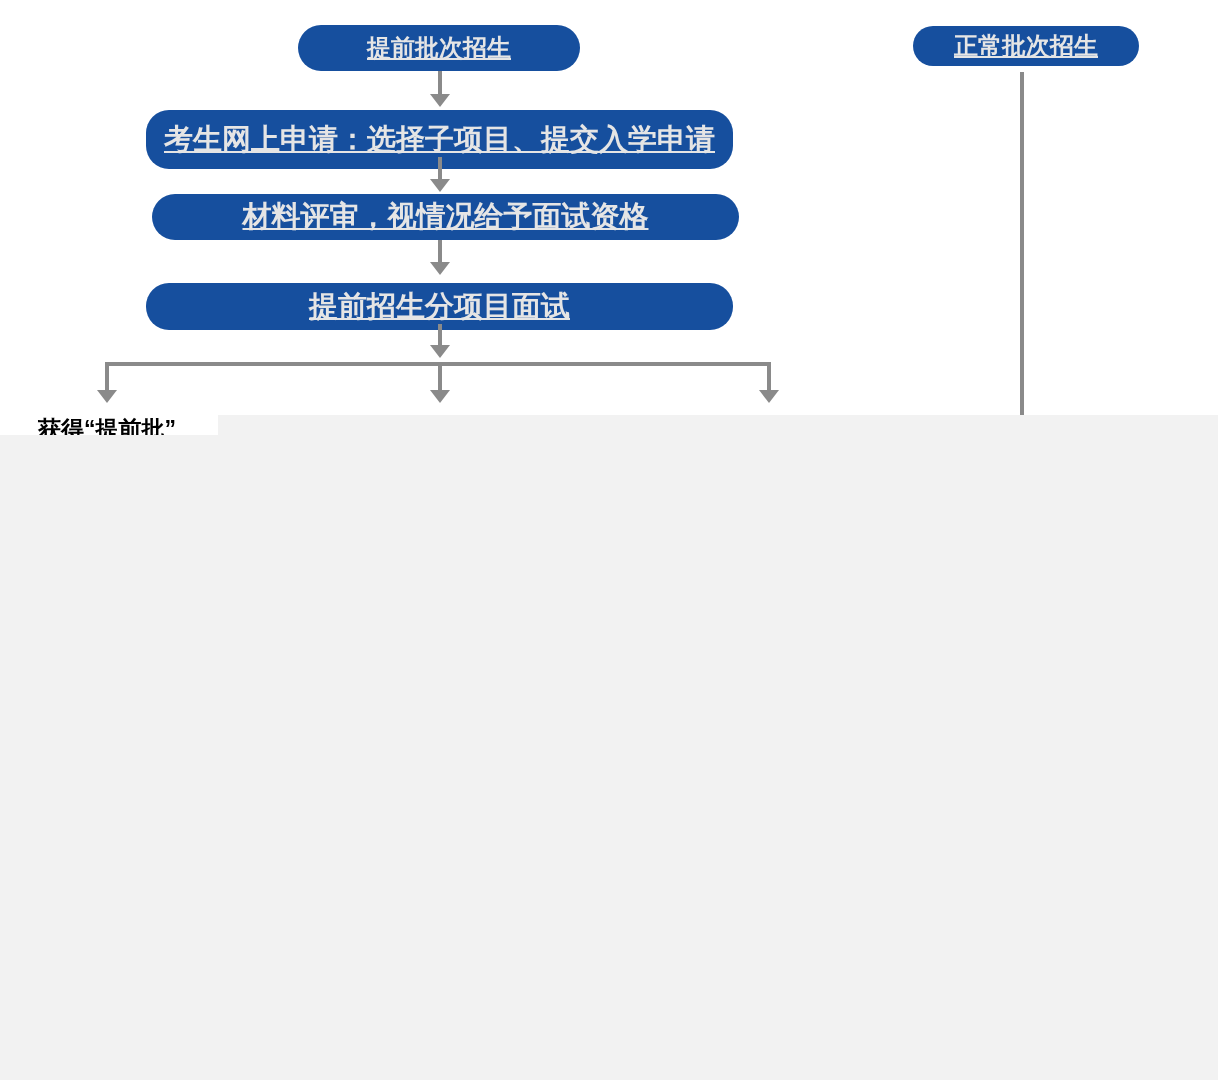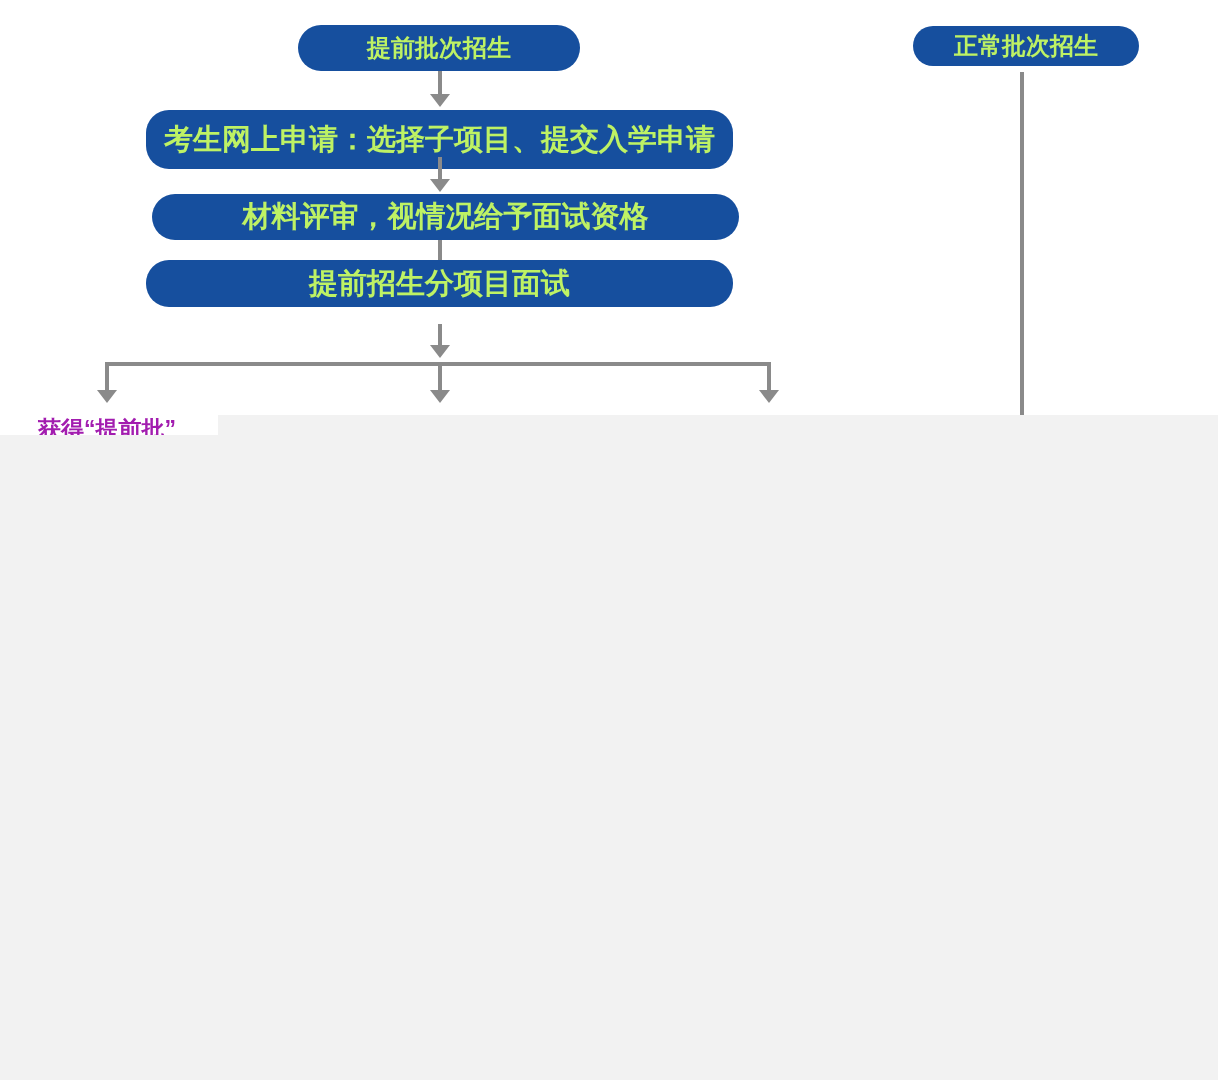--- a/index.html
+++ b/index.html
@@ -9,26 +9,27 @@
     position: relative;
     width: 1218px; height: 1080px;
     background: #ffffff;
     overflow: hidden;
     font-family: "Liberation Sans", "DejaVu Sans", sans-serif;
   }
   .node {
     position: absolute;
     background: #164F9E;
     border-radius: 23px;
-    color: #bef264;
+    color: #e5e5e5;
     font-weight: bold;
     display: flex;
     align-items: center;
     justify-content: center;
     white-space: nowrap;
+    text-decoration: underline;
   }
   .node.title { font-size: 24px; }
   .node.step  { font-size: 29px; }
   .shaft {
     position: absolute;
     width: 4px;
     background: #8A8A8A;
   }
   .arrowhead {
     position: absolute;
@@ -58,21 +59,21 @@
     left: 0; top: 415px;
     width: 218px; height: 20px;
     background: #ffffff;
     overflow: hidden;
   }
   .cutoff-text {
     position: absolute;
     left: 38px; top: -1px;
     font-size: 23px;
     font-weight: bold;
-    color: #a21caf;
+    color: #000000;
     white-space: nowrap;
   }
 </style>
 </head>
 <body>
 
 <div class="node title" style="left:298px; top:25px; width:282px; height:46px;">提前批次招生</div>
 
 <div class="shaft" style="left:438px; top:71px; height:23px;"></div>
 <div class="arrowhead" style="left:430px; top:94px;"></div>
@@ -80,21 +81,21 @@
 <div class="node step" style="left:146px; top:110px; width:587px; height:59px;">考生网上申请：选择子项目、提交入学申请</div>
 
 <div class="shaft" style="left:438px; top:157px; height:22px;"></div>
 <div class="arrowhead" style="left:430px; top:179px;"></div>
 
 <div class="node step" style="left:152px; top:194px; width:587px; height:46px;">材料评审，视情况给予面试资格</div>
 
 <div class="shaft" style="left:438px; top:240px; height:22px;"></div>
 <div class="arrowhead" style="left:430px; top:262px;"></div>
 
-<div class="node step" style="left:146px; top:260px; width:587px; height:47px;">提前招生分项目面试</div>
+<div class="node step" style="left:146px; top:283px; width:587px; height:47px;">提前招生分项目面试</div>
 
 <div class="shaft" style="left:438px; top:324px; height:21px;"></div>
 <div class="arrowhead" style="left:430px; top:345px;"></div>
 
 <div class="hline" style="left:105px; top:362px; width:666px;"></div>
 
 <div class="shaft" style="left:105px; top:362px; height:28px;"></div>
 <div class="arrowhead" style="left:97px; top:390px;"></div>
 
 <div class="shaft" style="left:438px; top:366px; height:24px;"></div>

